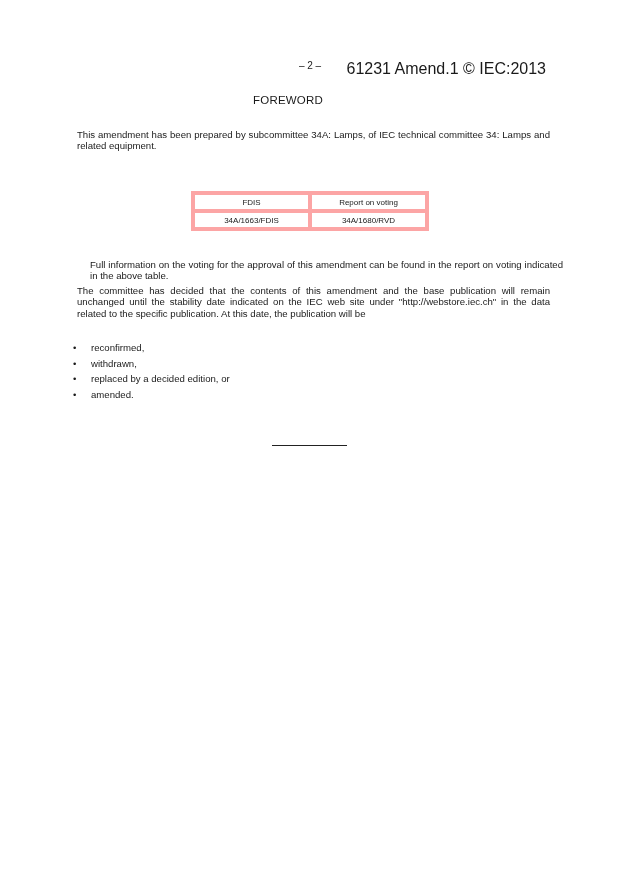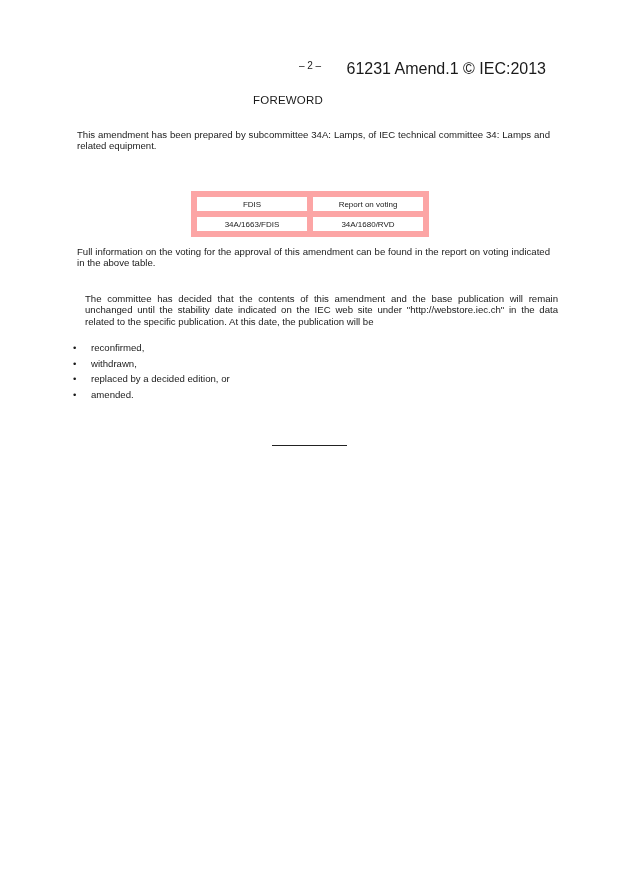--- a/index.html
+++ b/index.html
@@ -61,21 +61,21 @@
 
     table.docs {
       position: absolute;
       top: 191px;
       left: 191px;
       width: 238px;
       border-collapse: collapse;
       font-size: 8px;
     }
     table.docs td {
-      border: 6px solid #fca5a5;
+      border: 4px solid #fca5a5;
       text-align: center;
       height: 14px;
       padding: 0;
       width: 50%;
     }
 
     ul.bullets {
       position: absolute;
       top: 340px;
       left: 73px;
@@ -121,22 +121,22 @@
       <td>FDIS</td>
       <td>Report on voting</td>
     </tr>
     <tr>
       <td>34A/1663/FDIS</td>
       <td>34A/1680/RVD</td>
     </tr>
   </tbody>
     </table>
 
-  <p class="para p3" style="margin:4px">Full information on the voting for the approval of this amendment can be found in the report on voting indicated in the above table.</p>
-  <p class="para p4" style="margin:12px">The committee has decided that the contents of this amendment and the base publication will remain unchanged until the stability date indicated on the IEC web site under "http://webstore.iec.ch" in the data related to the specific publication. At this date, the publication will be</p>
+  <p class="para p3" style="margin:17px">Full information on the voting for the approval of this amendment can be found in the report on voting indicated in the above table.</p>
+  <p class="para p4" style="margin:4px">The committee has decided that the contents of this amendment and the base publication will remain unchanged until the stability date indicated on the IEC web site under "http://webstore.iec.ch" in the data related to the specific publication. At this date, the publication will be</p>
 
   <ul class="bullets">
     <li>
       <span class="bullet">•</span>
       <span>reconfirmed,</span>
     </li>
     <li>
       <span class="bullet">•</span>
       <span>withdrawn,</span>
     </li>

